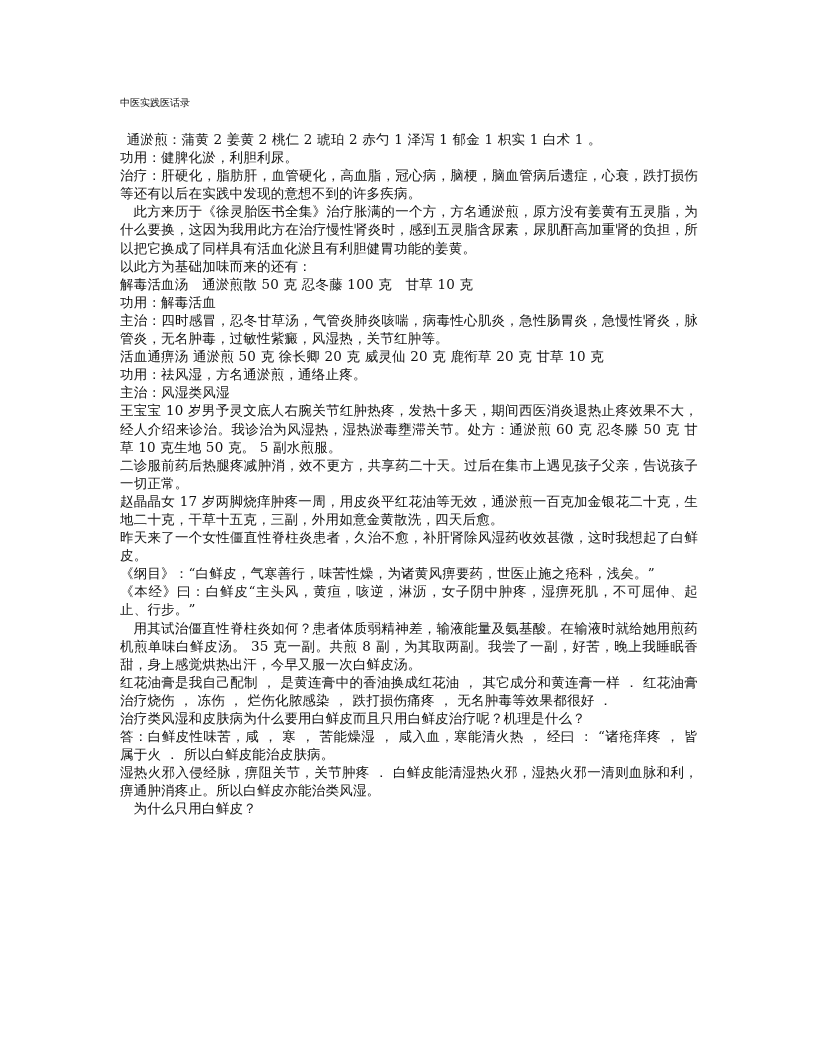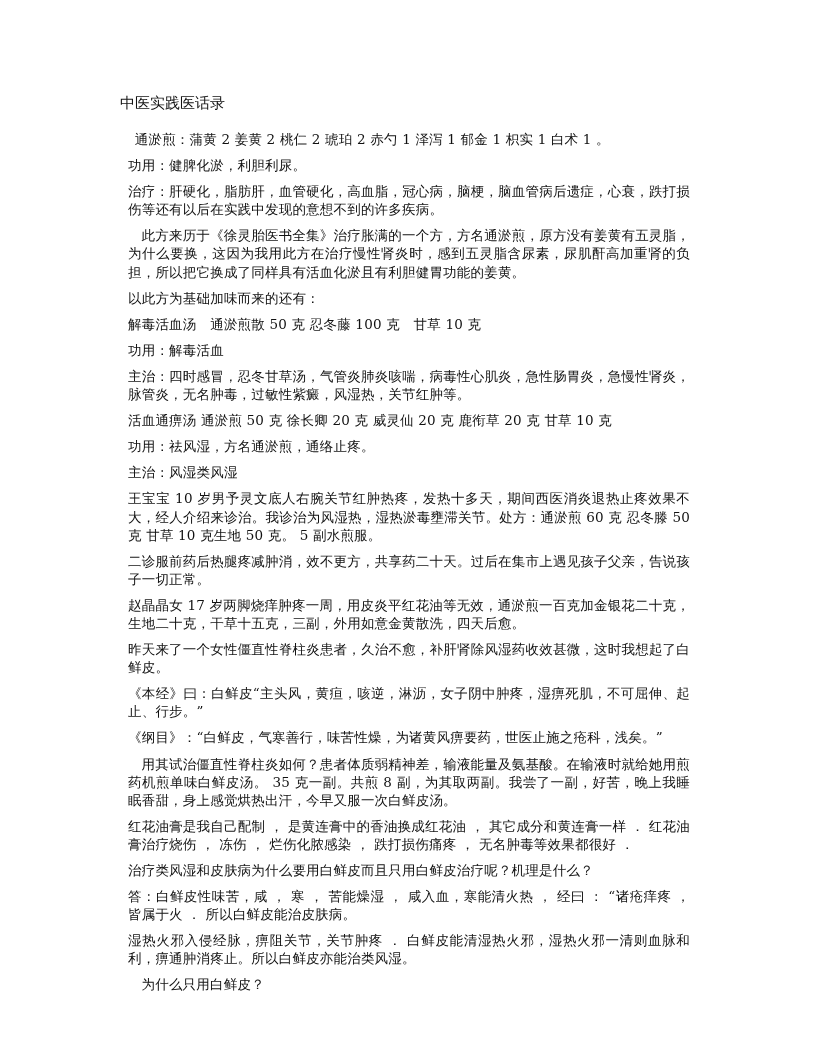--- a/index.html
+++ b/index.html
@@ -1,20 +1,20 @@
 <!DOCTYPE html>
 <html><head>
 <meta charset="utf-8">
 <style>
   html, body { margin: 0; padding: 0; background: #ffffff; }
   body { width: 816px; height: 1056px; position: relative; overflow: hidden;
          font-family: "DejaVu Serif", "Liberation Serif", serif; color: #111; }
   .page { position: absolute; left: 120px; top: 94px; width: 578px; }
-  .title { font-size: 15px; line-height: 18px; margin: 0 0 18px 0; }
-  .body p { margin: 8px; font-size: 13.5px; line-height: 18.1px; text-align: justify; letter-spacing: 0.2px; }
+  .title { font-size: 10px; line-height: 18px; margin: 0 0 18px 0; }
+  .body p { margin: 0; font-size: 13.5px; line-height: 18.1px; text-align: justify; letter-spacing: 0.2px; }
   .indent1 { text-indent: 0.5em; }
   .indent2 { text-indent: 1em; }
 </style>
 </head>
 <body>
 
 <div class="page">
   <div class="title">中医实践医话录</div>
   <div class="body" id="doc-body">
       <p class="indent1">通淤煎：蒲黄 2 姜黄 2 桃仁 2 琥珀 2 赤勺 1 泽泻 1 郁金 1 枳实 1 白术 1 。</p>
@@ -25,22 +25,22 @@
       <p>解毒活血汤　通淤煎散 50 克 忍冬藤 100 克　甘草 10 克</p>
       <p>功用：解毒活血</p>
       <p>主治：四时感冒，忍冬甘草汤，气管炎肺炎咳喘，病毒性心肌炎，急性肠胃炎，急慢性肾炎，脉管炎，无名肿毒，过敏性紫癜，风湿热，关节红肿等。</p>
       <p>活血通痹汤 通淤煎 50 克 徐长卿 20 克 威灵仙 20 克 鹿衔草 20 克 甘草 10 克</p>
       <p>功用：祛风湿，方名通淤煎，通络止疼。</p>
       <p>主治：风湿类风湿</p>
       <p>王宝宝 10 岁男予灵文底人右腕关节红肿热疼，发热十多天，期间西医消炎退热止疼效果不大，经人介绍来诊治。我诊治为风湿热，湿热淤毒壅滞关节。处方：通淤煎 60 克 忍冬滕 50 克 甘草 10 克生地 50 克。 5 副水煎服。</p>
       <p>二诊服前药后热腿疼减肿消，效不更方，共享药二十天。过后在集市上遇见孩子父亲，告说孩子一切正常。</p>
       <p>赵晶晶女 17 岁两脚烧痒肿疼一周，用皮炎平红花油等无效，通淤煎一百克加金银花二十克，生地二十克，干草十五克，三副，外用如意金黄散洗，四天后愈。</p>
       <p>昨天来了一个女性僵直性脊柱炎患者，久治不愈，补肝肾除风湿药收效甚微，这时我想起了白鲜皮。</p>
+      <p>《纲目》：“白鲜皮，气寒善行，味苦性燥，为诸黄风痹要药，世医止施之疮科，浅矣。”</p>
       <p>《本经》曰：白鲜皮“主头风，黄疸，咳逆，淋沥，女子阴中肿疼，湿痹死肌，不可屈伸、起止、行步。”</p>
-      <p>《纲目》：“白鲜皮，气寒善行，味苦性燥，为诸黄风痹要药，世医止施之疮科，浅矣。”</p>
       <p class="indent2">用其试治僵直性脊柱炎如何？患者体质弱精神差，输液能量及氨基酸。在输液时就给她用煎药机煎单味白鲜皮汤。 35 克一副。共煎 8 副，为其取两副。我尝了一副，好苦，晚上我睡眠香甜，身上感觉烘热出汗，今早又服一次白鲜皮汤。</p>
       <p>红花油膏是我自己配制 ， 是黄连膏中的香油换成红花油 ， 其它成分和黄连膏一样 ． 红花油膏治疗烧伤 ， 冻伤 ， 烂伤化脓感染 ， 跌打损伤痛疼 ， 无名肿毒等效果都很好 ．</p>
       <p>治疗类风湿和皮肤病为什么要用白鲜皮而且只用白鲜皮治疗呢？机理是什么？</p>
       <p>答：白鲜皮性味苦，咸 ， 寒 ， 苦能燥湿 ， 咸入血，寒能清火热 ， 经曰 ： “诸疮痒疼 ， 皆属于火 ． 所以白鲜皮能治皮肤病。</p>
       <p>湿热火邪入侵经脉，痹阻关节，关节肿疼 ． 白鲜皮能清湿热火邪，湿热火邪一清则血脉和利，痹通肿消疼止。所以白鲜皮亦能治类风湿。</p>
       <p class="indent2">为什么只用白鲜皮？</p>
     </div>
 </div>
 
 </body></html>

